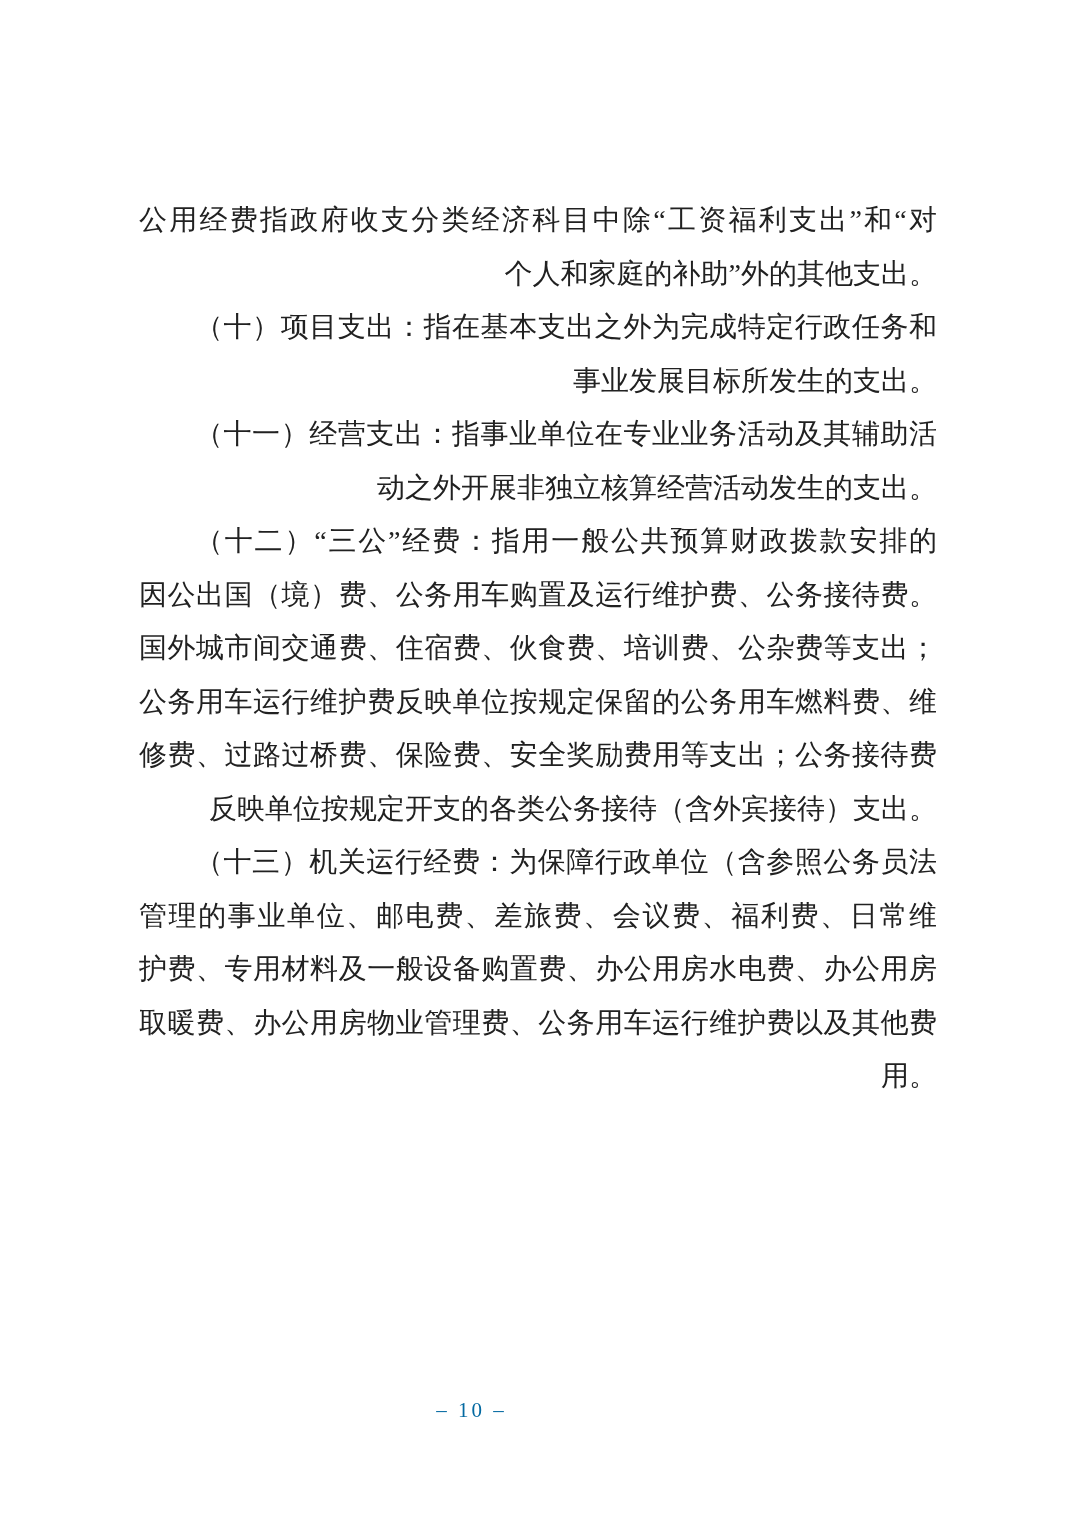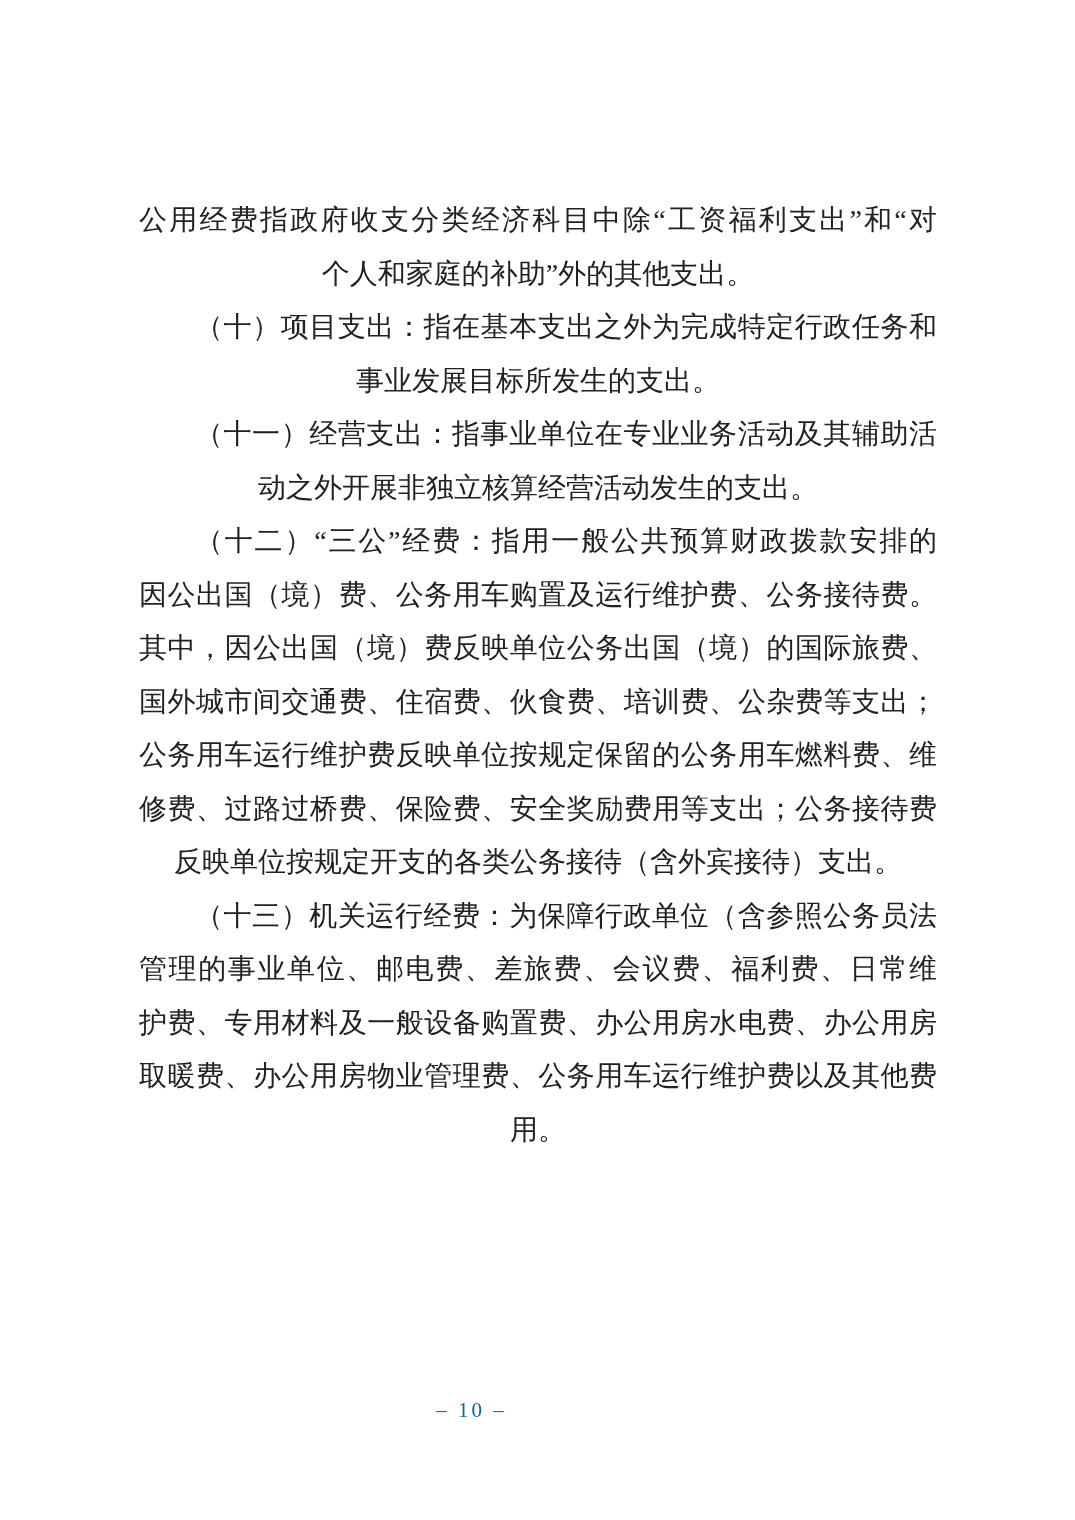--- a/index.html
+++ b/index.html
@@ -19,21 +19,21 @@
   .text-block {
     position: absolute;
     left: 139px;
     top: 193px;
     width: 798px;
   }
   .line {
     height: 53.5px;
     line-height: 53.5px;
     font-size: 28px;
-    text-align: center;
+    text-align: right;
     white-space: normal;
     overflow: visible;
   }
   .line.fill {
     text-align: justify;
     text-align-last: justify;
   }
   .line.indent {
     text-indent: 56px;
   }
@@ -59,21 +59,20 @@
 <div class="page">
   <div class="text-block">
       <div class="line fill"><span class="seg">公用经费指政府收支分类经济科目中除“工资福利支出”和“对</span></div>
       <div class="line"><span class="seg">个人和家庭的补助”外的其他支出。</span></div>
       <div class="line indent fill"><span class="seg bold">（十）项目支出：</span><span class="seg">指在基本支出之外为完成特定行政任务和</span></div>
       <div class="line"><span class="seg">事业发展目标所发生的支出。</span></div>
       <div class="line indent fill"><span class="seg bold">（十一）经营支出：</span><span class="seg">指事业单位在专业业务活动及其辅助活</span></div>
       <div class="line"><span class="seg">动之外开展非独立核算经营活动发生的支出。</span></div>
       <div class="line indent fill"><span class="seg bold">（十二）“三公”经费：</span><span class="seg">指用一般公共预算财政拨款安排的</span></div>
       <div class="line fill"><span class="seg">因公出国（境）费、公务用车购置及运行维护费、公务接待费。</span></div>
-      <div class="line fill"><span class="seg">其中，因公出国（境）费反映单位公务出国（境）的国际旅费、</span></div>
       <div class="line fill"><span class="seg">国外城市间交通费、住宿费、伙食费、培训费、公杂费等支出；</span></div>
       <div class="line fill"><span class="seg">公务用车运行维护费反映单位按规定保留的公务用车燃料费、维</span></div>
       <div class="line fill"><span class="seg">修费、过路过桥费、保险费、安全奖励费用等支出；公务接待费</span></div>
       <div class="line"><span class="seg">反映单位按规定开支的各类公务接待（含外宾接待）支出。</span></div>
       <div class="line indent fill"><span class="seg bold">（十三）机关运行经费：</span><span class="seg">为保障行政单位（含参照公务员法</span></div>
       <div class="line fill"><span class="seg">管理的事业单位、邮电费、差旅费、会议费、福利费、日常维</span></div>
       <div class="line fill"><span class="seg">护费、专用材料及一般设备购置费、办公用房水电费、办公用房</span></div>
       <div class="line fill"><span class="seg">取暖费、办公用房物业管理费、公务用车运行维护费以及其他费</span></div>
       <div class="line"><span class="seg">用。</span></div>
     </div>

